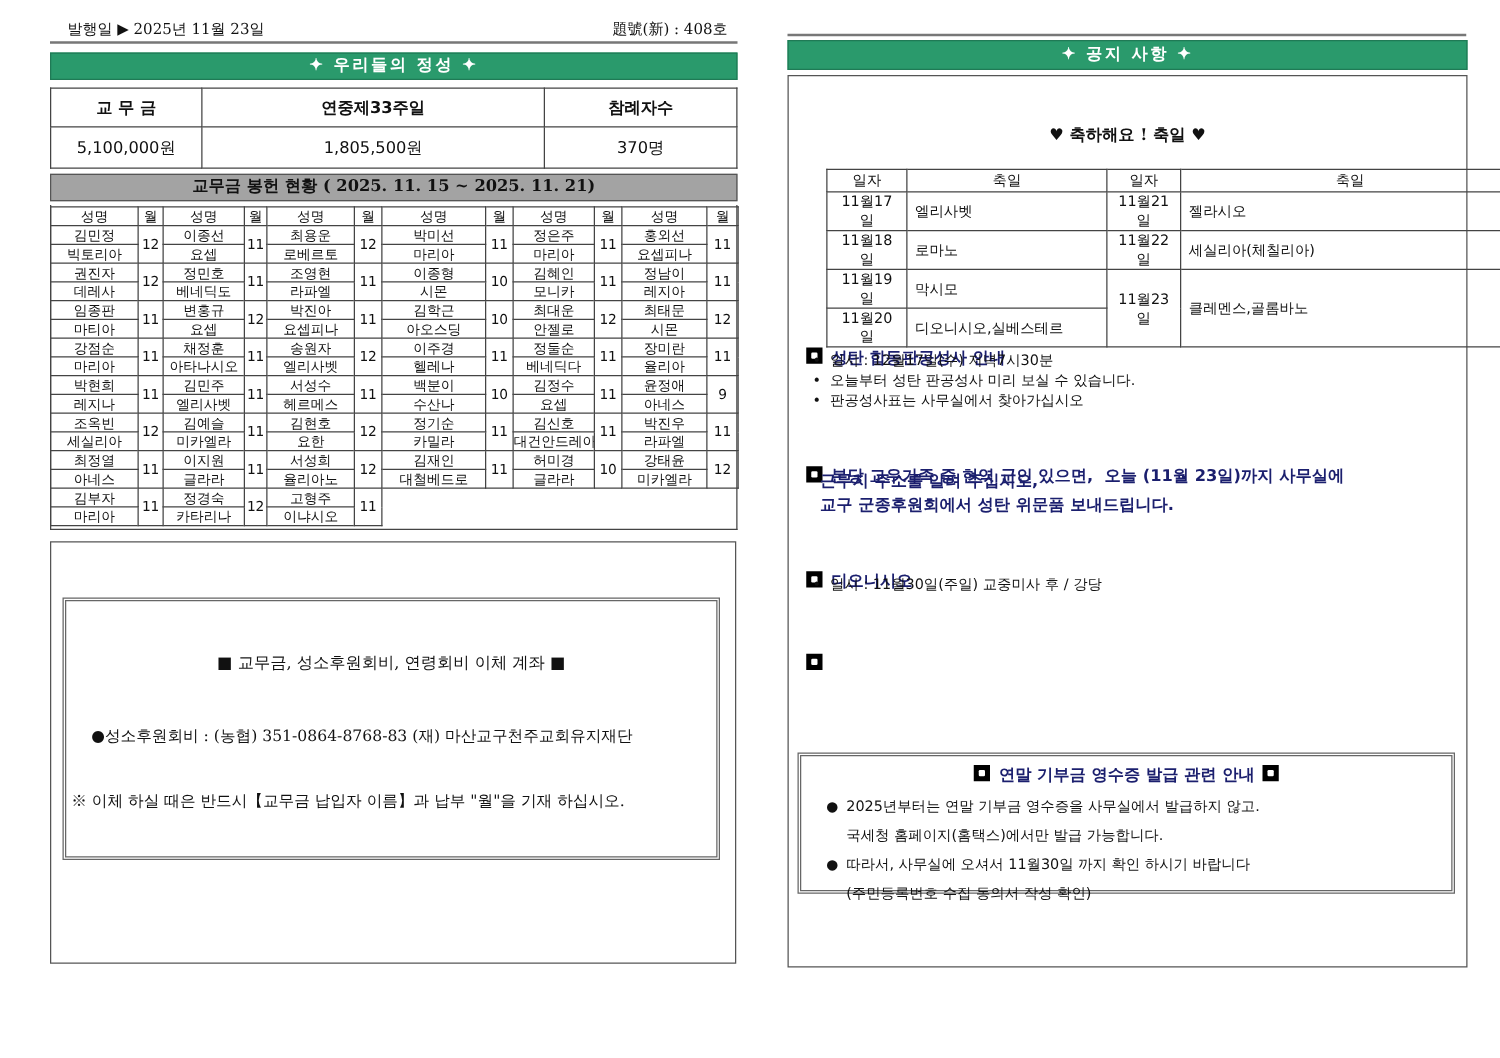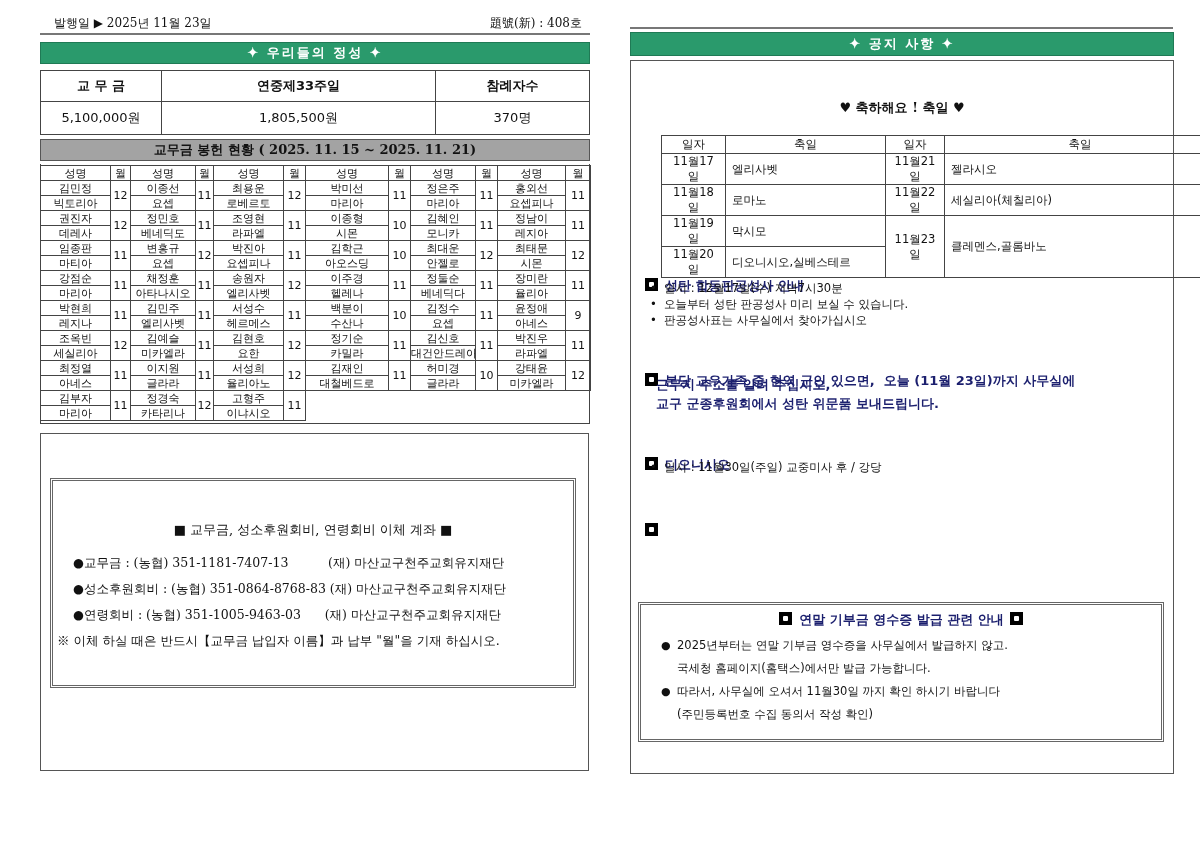--- a/index.html
+++ b/index.html
@@ -45,21 +45,21 @@
   .feast td.c { text-align: center; }
   .feast tr.h td { text-align: center; height: 18px; }
 
   .sq { display: inline-block; width: 13px; height: 13px; background: #000; position: relative; vertical-align: -1px; margin-right: 7px; }
   .sq::after { content: ""; position: absolute; left: 4px; top: 4px; width: 5px; height: 5px; background: #fff; border-radius: 1px; }
 
   .n-head { position: absolute; left: 636px; font-size: 13px; font-weight: bold; color: #1b1f6e; white-space: pre; }
   .n-bul { position: absolute; left: 650px; font-size: 11.5px; white-space: pre; }
   .n-cont { position: absolute; left: 656px; font-size: 13px; font-weight: bold; color: #1b1f6e; white-space: pre; }
 
-  .receipt { position: absolute; left: 638px; top: 602px; width: 526px; height: 140px; border: 3px double #666; }
+  .receipt { position: absolute; left: 638px; top: 602px; width: 526px; height: 113px; border: 3px double #666; }
   .receipt-title { position: absolute; left: 0; width: 100%; top: 6px; text-align: center; font-size: 13px; font-weight: bold; color: #1b1f6e; }
   .r-line { position: absolute; left: 24px; font-size: 11.5px; white-space: pre; }
   .r-dot { position: absolute; left: 20px; font-size: 11px; }
 </style>
 </head>
 <body>
 
 <div class="pub-header">
   <span class="pub-date serif">발행일 ▶ 2025년 11월 23일</span>
   <span class="pub-issue serif">題號(新) : 408호</span>
@@ -282,23 +282,21 @@
         <td>마리아</td>
         <td>카타리나</td>
         <td>이냐시오</td>
       </tr>
     </tbody>
 </table>
 
 <div class="acct-outer"></div>
 <div class="acct-inner serif">
   <div class="acct-title">■ 교무금, 성소후원회비, 연령회비 이체 계좌 ■</div>
-  <div class="acct-line" style="top:74px">●교무금 : (농협) 351-1181-7407-13          (재) 마산교구천주교회유지재단</div>
   <div class="acct-line" style="top:100px">●성소후원회비 : (농협) 351-0864-8768-83 (재) 마산교구천주교회유지재단</div>
-  <div class="acct-line" style="top:126px">●연령회비 : (농협) 351-1005-9463-03      (재) 마산교구천주교회유지재단</div>
   <div class="acct-note" style="top:152px">※ 이체 하실 때은 반드시【교무금 납입자 이름】과 납부 "월"을 기재 하십시오.</div>
 </div>
 
 <div class="right-top-line"></div>
 <div class="green-bar serif" style="left:630px; top:32px; width:544px; height:24px; line-height:22px;">✦ 공지 사항 ✦</div>
 
 <div class="notice-frame"></div>
 
 <div class="feast-title serif">♥ 축하해요 !  축일 ♥</div>
 

